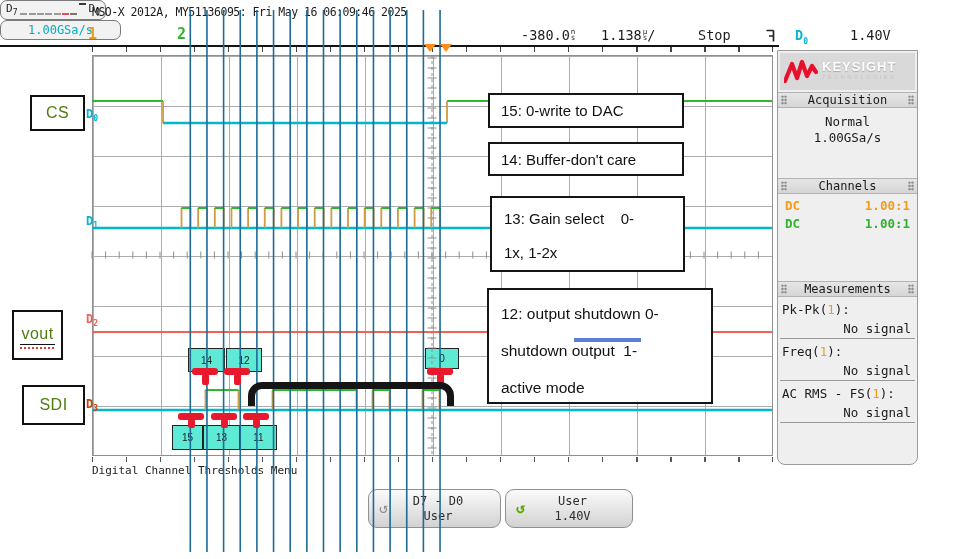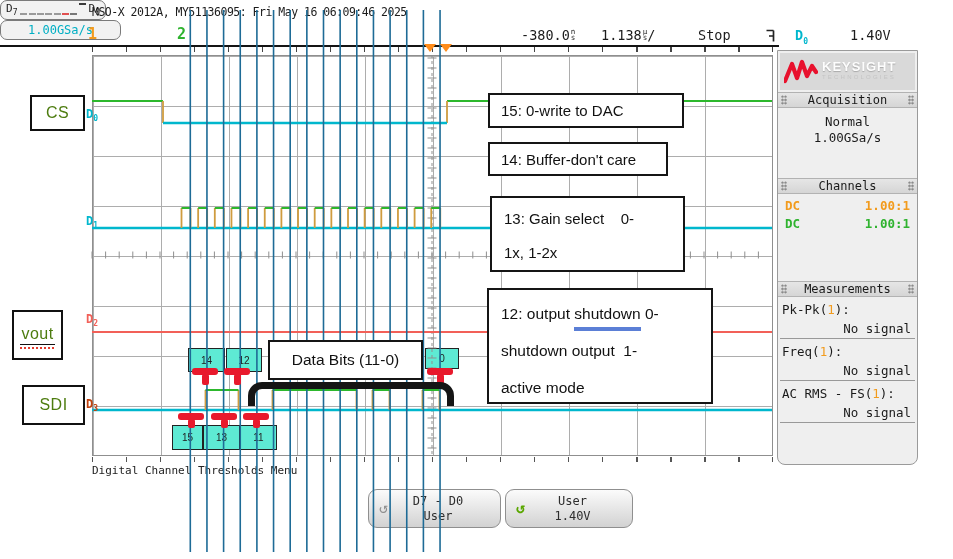--- a/index.html
+++ b/index.html
@@ -35,24 +35,24 @@
 #cslabel{left:30px;top:95px;width:55px;height:36px}
 #scklabel{left:9px;top:198px;width:76px;height:42px}
 #voutlabel{left:12px;top:310px;width:51px;height:50px}
 #sdilabel{left:22px;top:385px;width:63px;height:40px}
 .vout-u{position:relative;border-bottom:1.5px solid #111;padding:0 1px 1px 1px}
 .vout-u::after{content:"";position:absolute;left:0;right:0;bottom:-5px;height:2px;
   background:repeating-linear-gradient(90deg,#e23b2e 0 2px,transparent 2px 4px)}
 .note{position:absolute;background:#fff;border:2px solid #151515;z-index:10;color:#111;
   font-family:"Liberation Sans",sans-serif;font-size:15px}
 #note15{left:488px;top:93px;width:196px;height:35px;line-height:32px;padding-left:11px}
-#note14{left:488px;top:142px;width:180px;height:34px;line-height:31px;padding-left:11px}
+#note14{left:488px;top:142px;width:196px;height:34px;line-height:31px;padding-left:11px}
 #note13{left:490px;top:196px;width:195px;height:76px;line-height:34px;padding:4px 0 0 12px}
 #note12{left:487px;top:288px;width:226px;height:116px;line-height:37px;padding:5px 0 0 12px;font-size:15.5px}
-.blueline-u{border-bottom:4px solid #5b7fd6;padding-bottom:5px}
+.blueline-u{border-bottom:4px solid #5b7fd6;padding-bottom:16px}
 #databits{left:268px;top:340px;width:155px;height:40px;z-index:10;display:flex;align-items:center;
   justify-content:center;font-size:15.5px}
 .bitbox{position:absolute;background:#5eead4;border:1.5px solid #222;z-index:4;display:flex;align-items:center;
   justify-content:center;font-family:"Liberation Sans",sans-serif;font-size:10px;color:#222}
 #bit14{left:188px;top:348px;width:37px;height:24px}
 #bit12{left:226px;top:348px;width:36px;height:24px}
 #bit0{left:425px;top:348px;width:34px;height:21px}
 #bit15{left:172px;top:425px;width:31px;height:25px}
 #bit13{left:203px;top:425px;width:37px;height:25px}
 #bit11{left:240px;top:425px;width:37px;height:25px}
@@ -178,21 +178,20 @@
   <div id="note13" class="note">
     <div>13: Gain select&nbsp;&nbsp;&nbsp;&nbsp;0-</div>
     <div>1x, 1-2x</div>
   </div>
   <div id="note12" class="note">
     <div><span>12: output </span><span class="blueline-u">shutdown</span><span>&nbsp;0-</span></div>
     <div>shutdown output&nbsp; 1-</div>
     <div>active mode</div>
   </div>
 
-  <div id="databits" class="note">Data Bits (11-0)</div>
   <div id="bit14" class="bitbox">14</div>
   <div id="bit12" class="bitbox">12</div>
   <div id="bit0" class="bitbox">0</div>
   <div id="bit15" class="bitbox">15</div>
   <div id="bit13" class="bitbox">13</div>
   <div id="bit11" class="bitbox">11</div>
 
   <div class="pin top" style="left:192px;top:368px">
       <div class="pin-bar" style="background: rgb(232, 25, 44);"></div>
       <div class="pin-stem" style="background: rgb(232, 25, 44);"></div>

